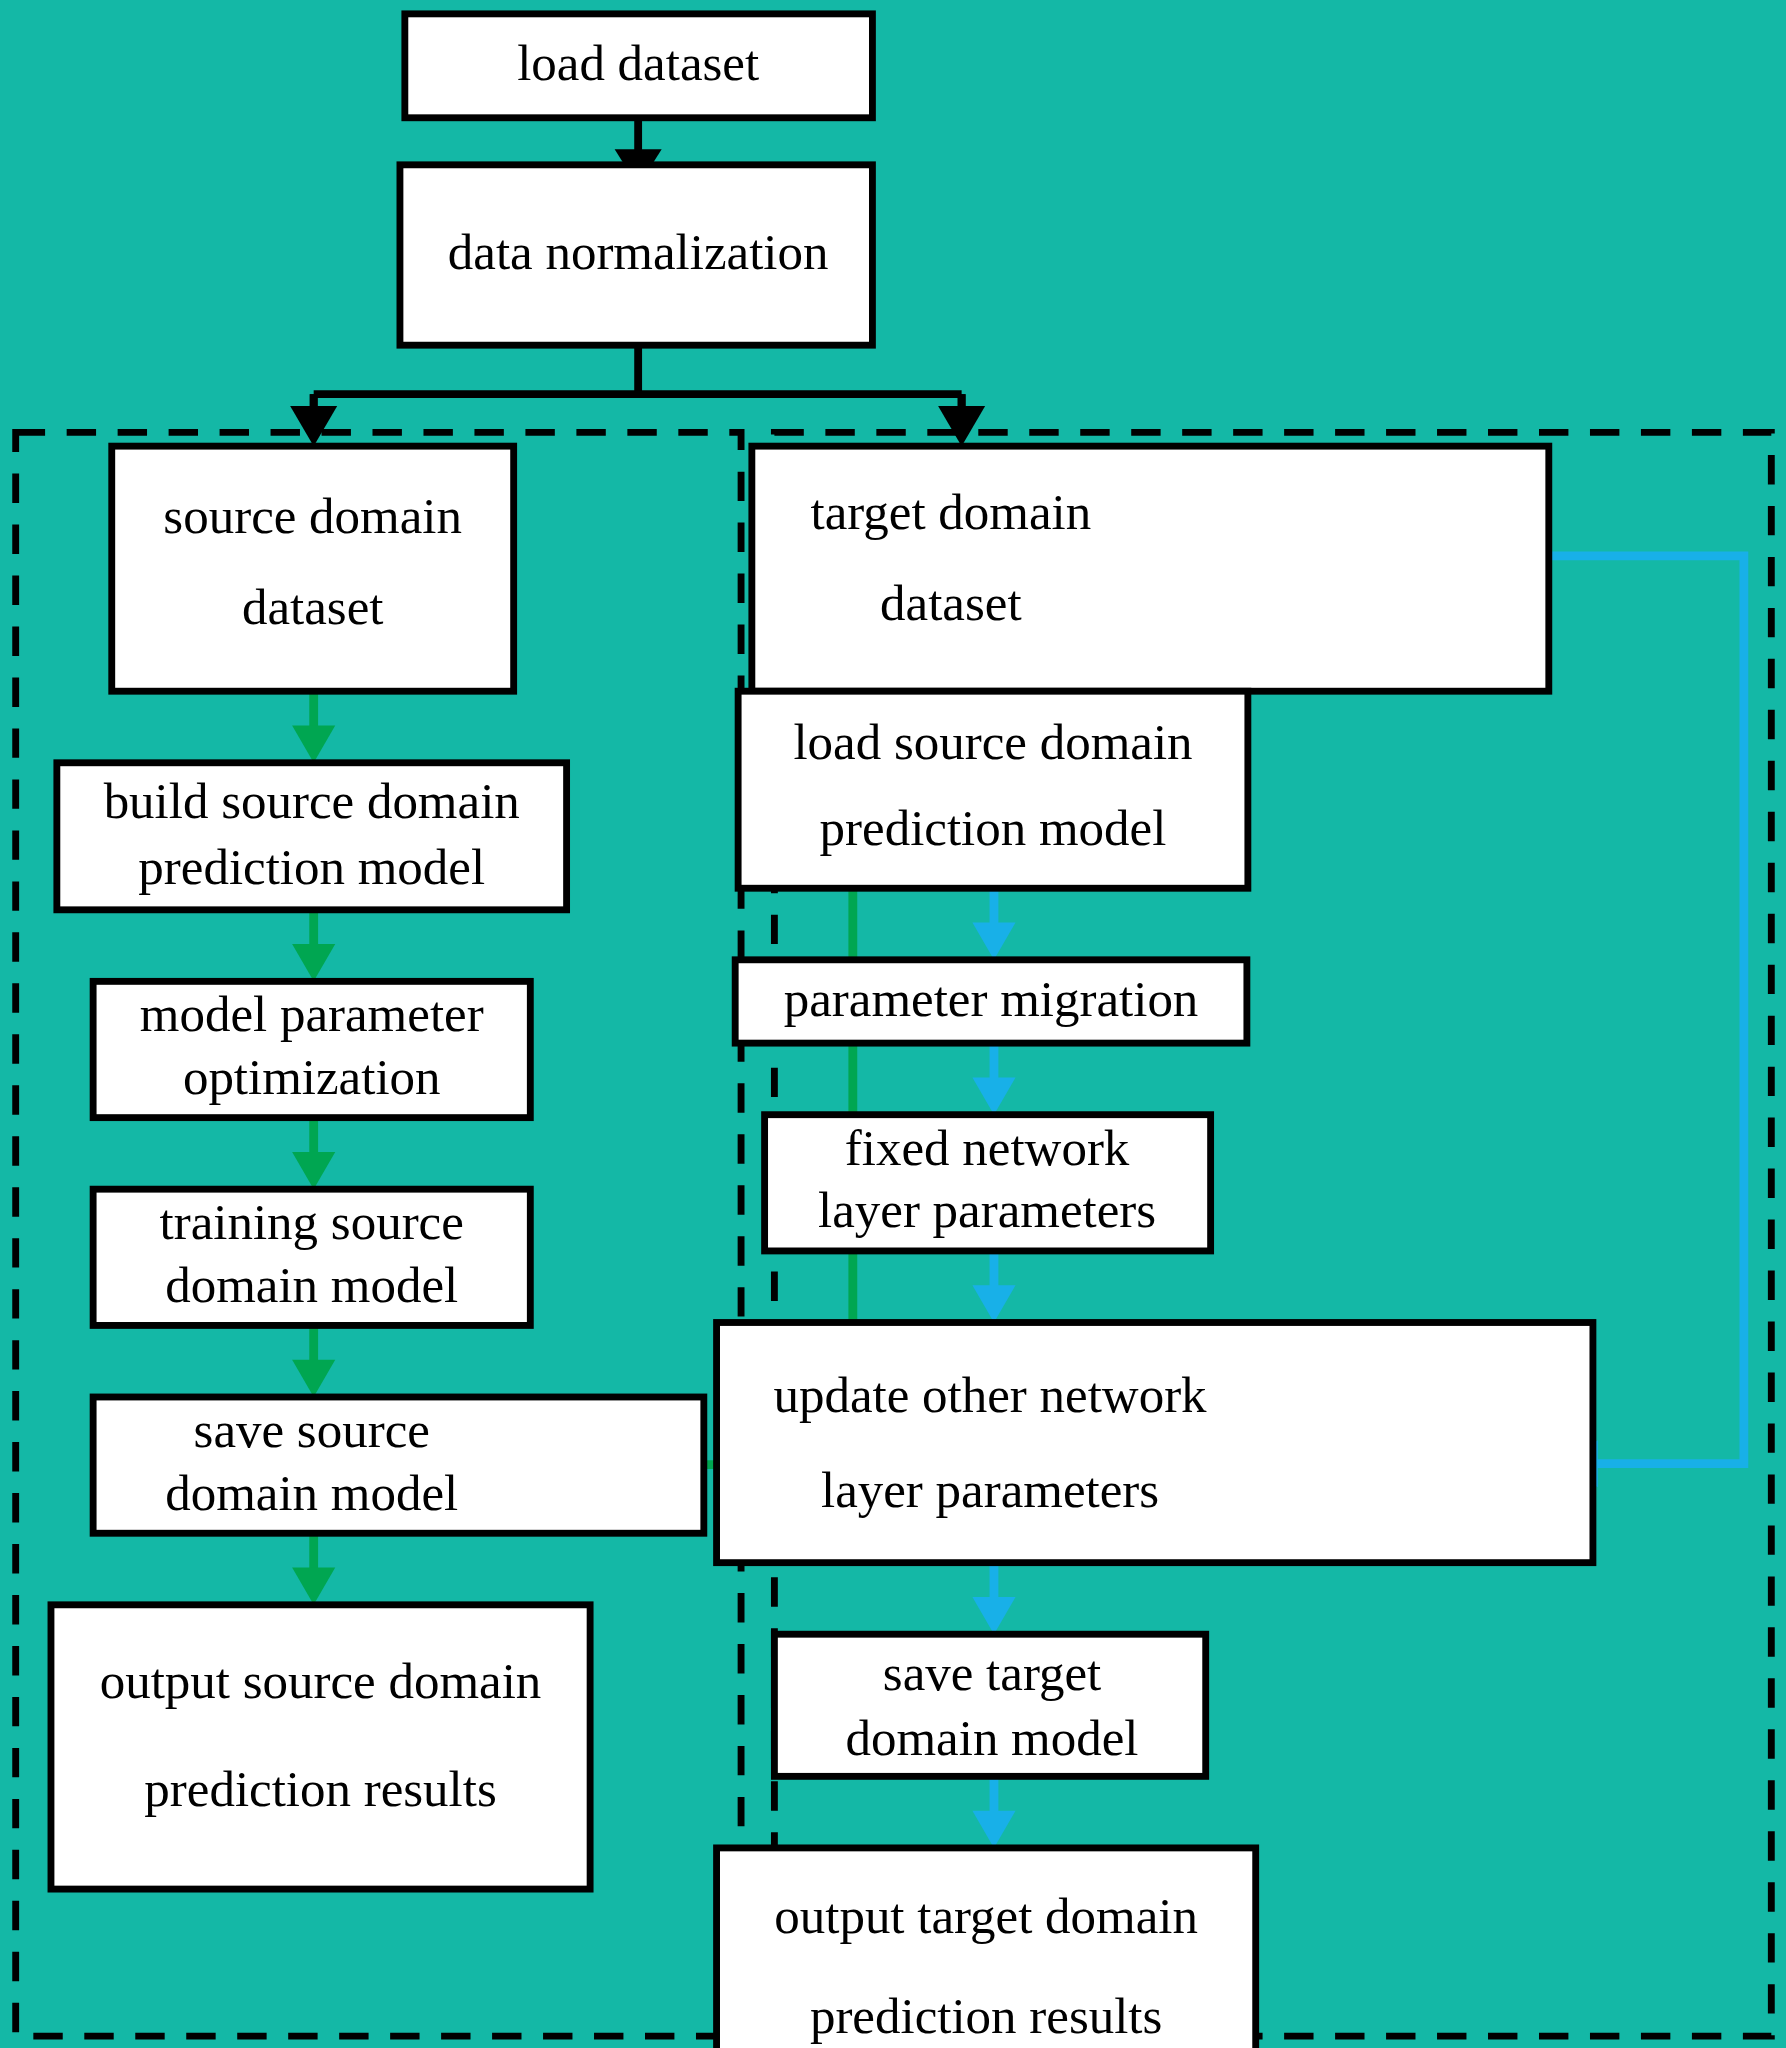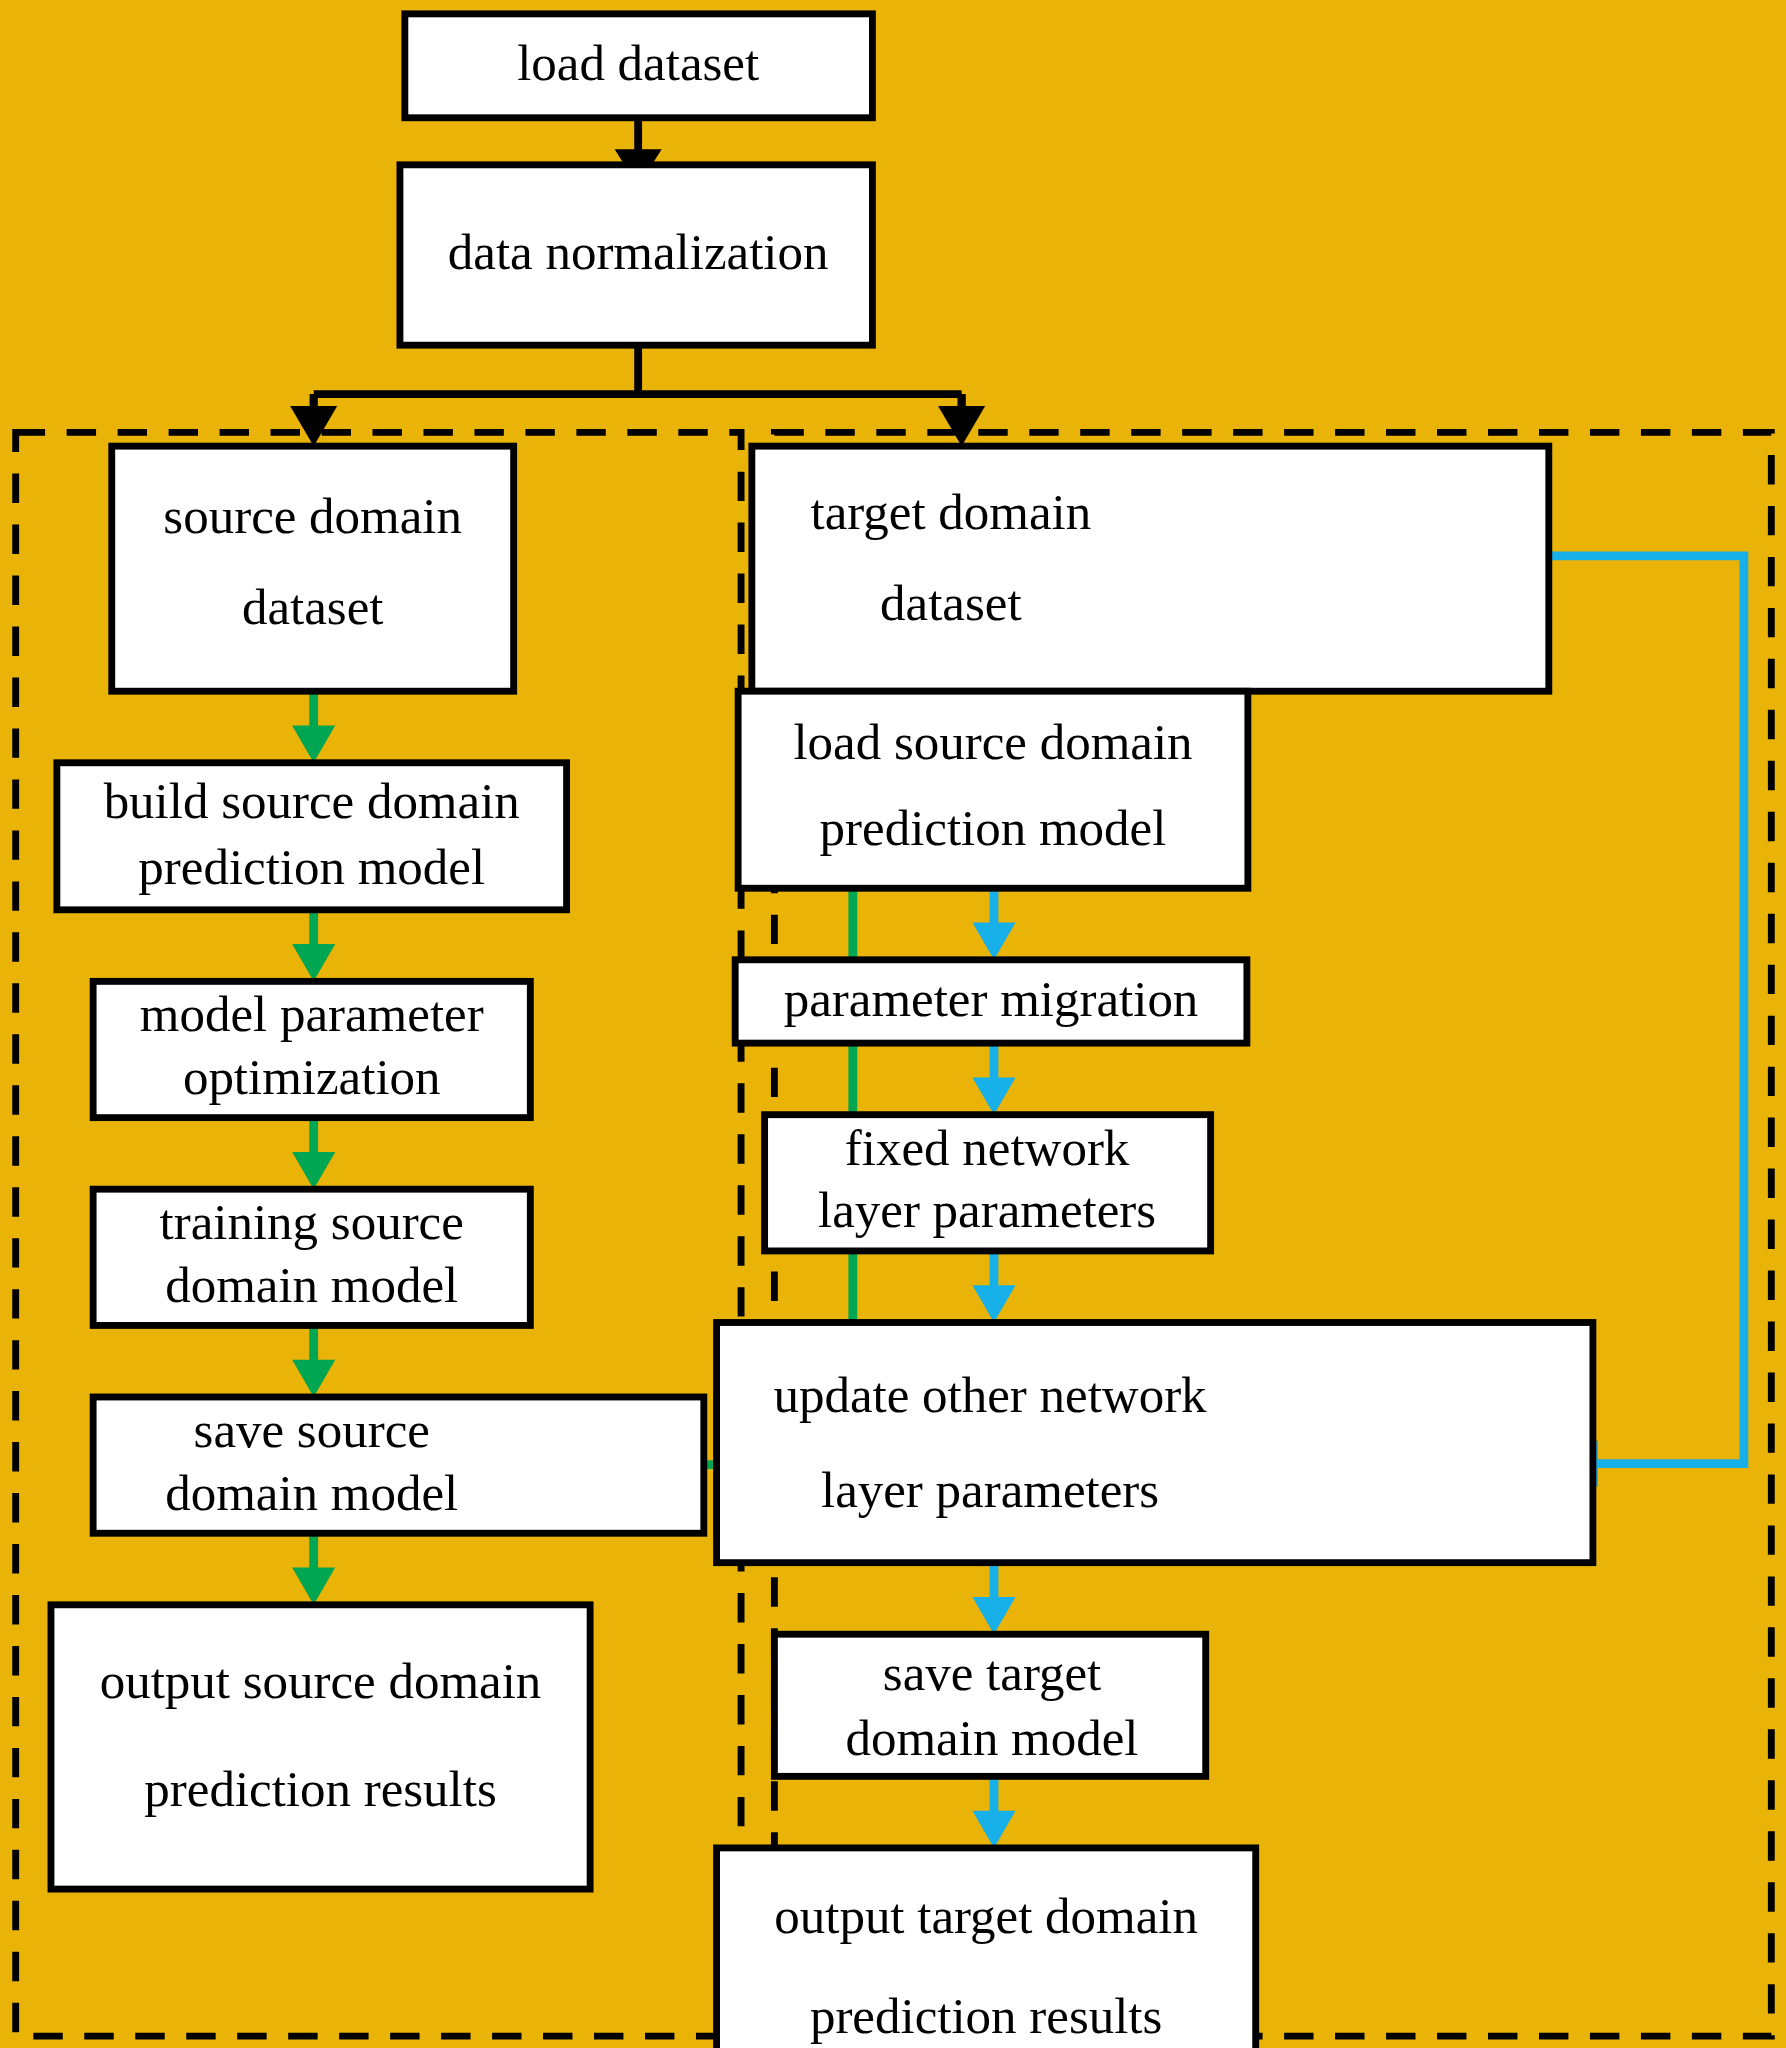--- a/index.html
+++ b/index.html
@@ -4,21 +4,21 @@
 <style>
   html, body {
     margin: 0;
     padding: 0;
     background: #ffffff;
   }
   #stage {
     position: relative;
     width: 1787px;
     height: 2049px;
-    background: #eab308;
+    background: #14b8a6;
     overflow: hidden;
   }
   svg.layer {
     position: absolute;
     top: 0; left: 0;
     width: 1787px;
     height: 2049px;
   }
   .node-label {
     font-family: "Liberation Serif", "DejaVu Serif", serif;

